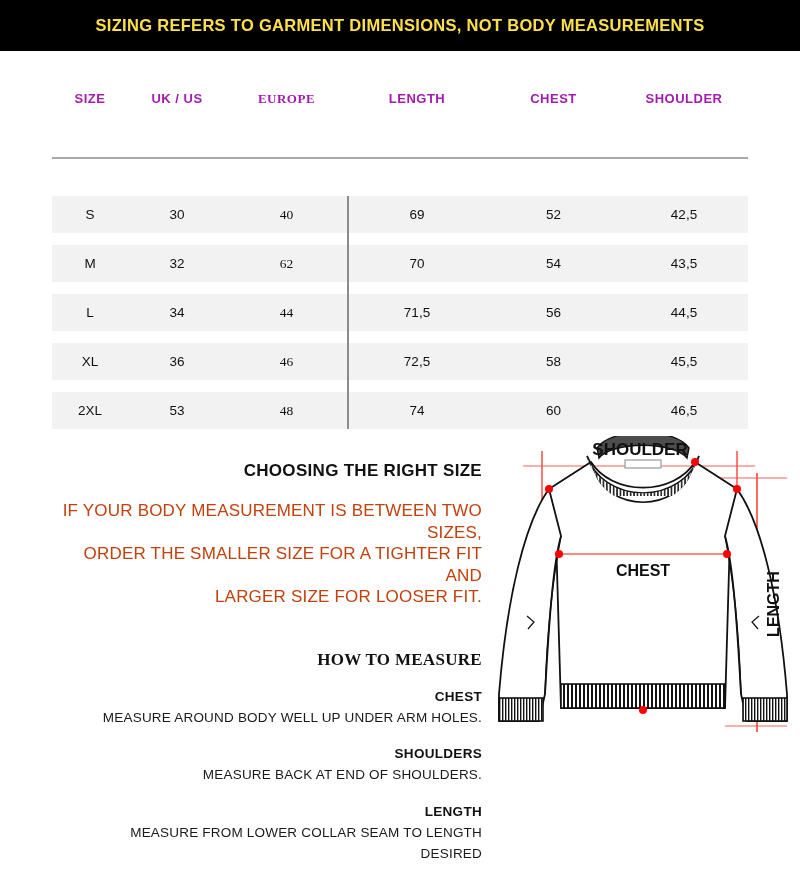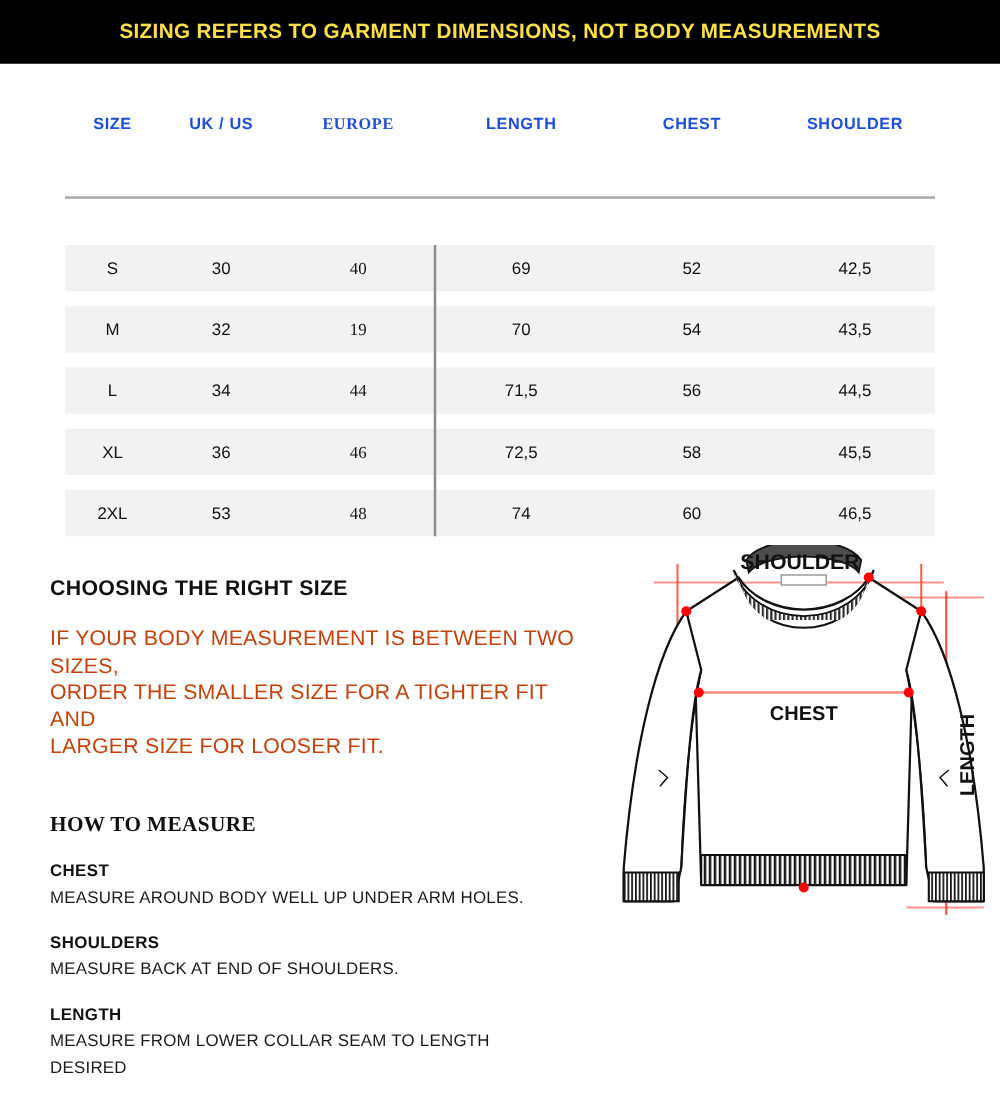--- a/index.html
+++ b/index.html
@@ -43,21 +43,21 @@
     top: 40px;
     width: 696px;
     height: 30px;
     display: flex;
   }
   .th {
     font-size: 13px;
     font-weight: bold;
     letter-spacing: 0.5px;
     text-align: center;
-    color: #1d4ed8;
+    color: #a21caf;
     white-space: nowrap;
   }
 
   
   .c0 { width: 76px; }
   .c1 { width: 98px; }
   .c2 { width: 121px; font-family: Liberation Serif, serif; }
   .c3 { width: 140px; }
   .c4 { width: 133px; }
   .c5 { width: 128px; }
@@ -103,23 +103,24 @@
 
   
   .lower {
     position: relative;
     width: 800px;
     height: 449px;
   }
 
   .textcol {
     position: absolute;
-    left: 40px;
+    left: 52px;
     top: 25px;
     width: 430px;
+    text-align: right;
   }
 
   .h-section {
     font-size: 17px;
     font-weight: bold;
     letter-spacing: 0.3px;
     color: #111111;
     margin-bottom: 19px;
   }
   .h-section.second { margin-top: 42px; font-family: Liberation Serif, serif; }
@@ -184,21 +185,21 @@
       <div class="td c1">30</div>
       <div class="td c2">40</div>
       <div class="td c3">69</div>
       <div class="td c4">52</div>
       <div class="td c5">42,5</div>
     </div>
 
     <div class="trow">
       <div class="td c0">M</div>
       <div class="td c1">32</div>
-      <div class="td c2">19</div>
+      <div class="td c2">62</div>
       <div class="td c3">70</div>
       <div class="td c4">54</div>
       <div class="td c5">43,5</div>
     </div>
 
     <div class="trow">
       <div class="td c0">L</div>
       <div class="td c1">34</div>
       <div class="td c2">44</div>
       <div class="td c3">71,5</div>

